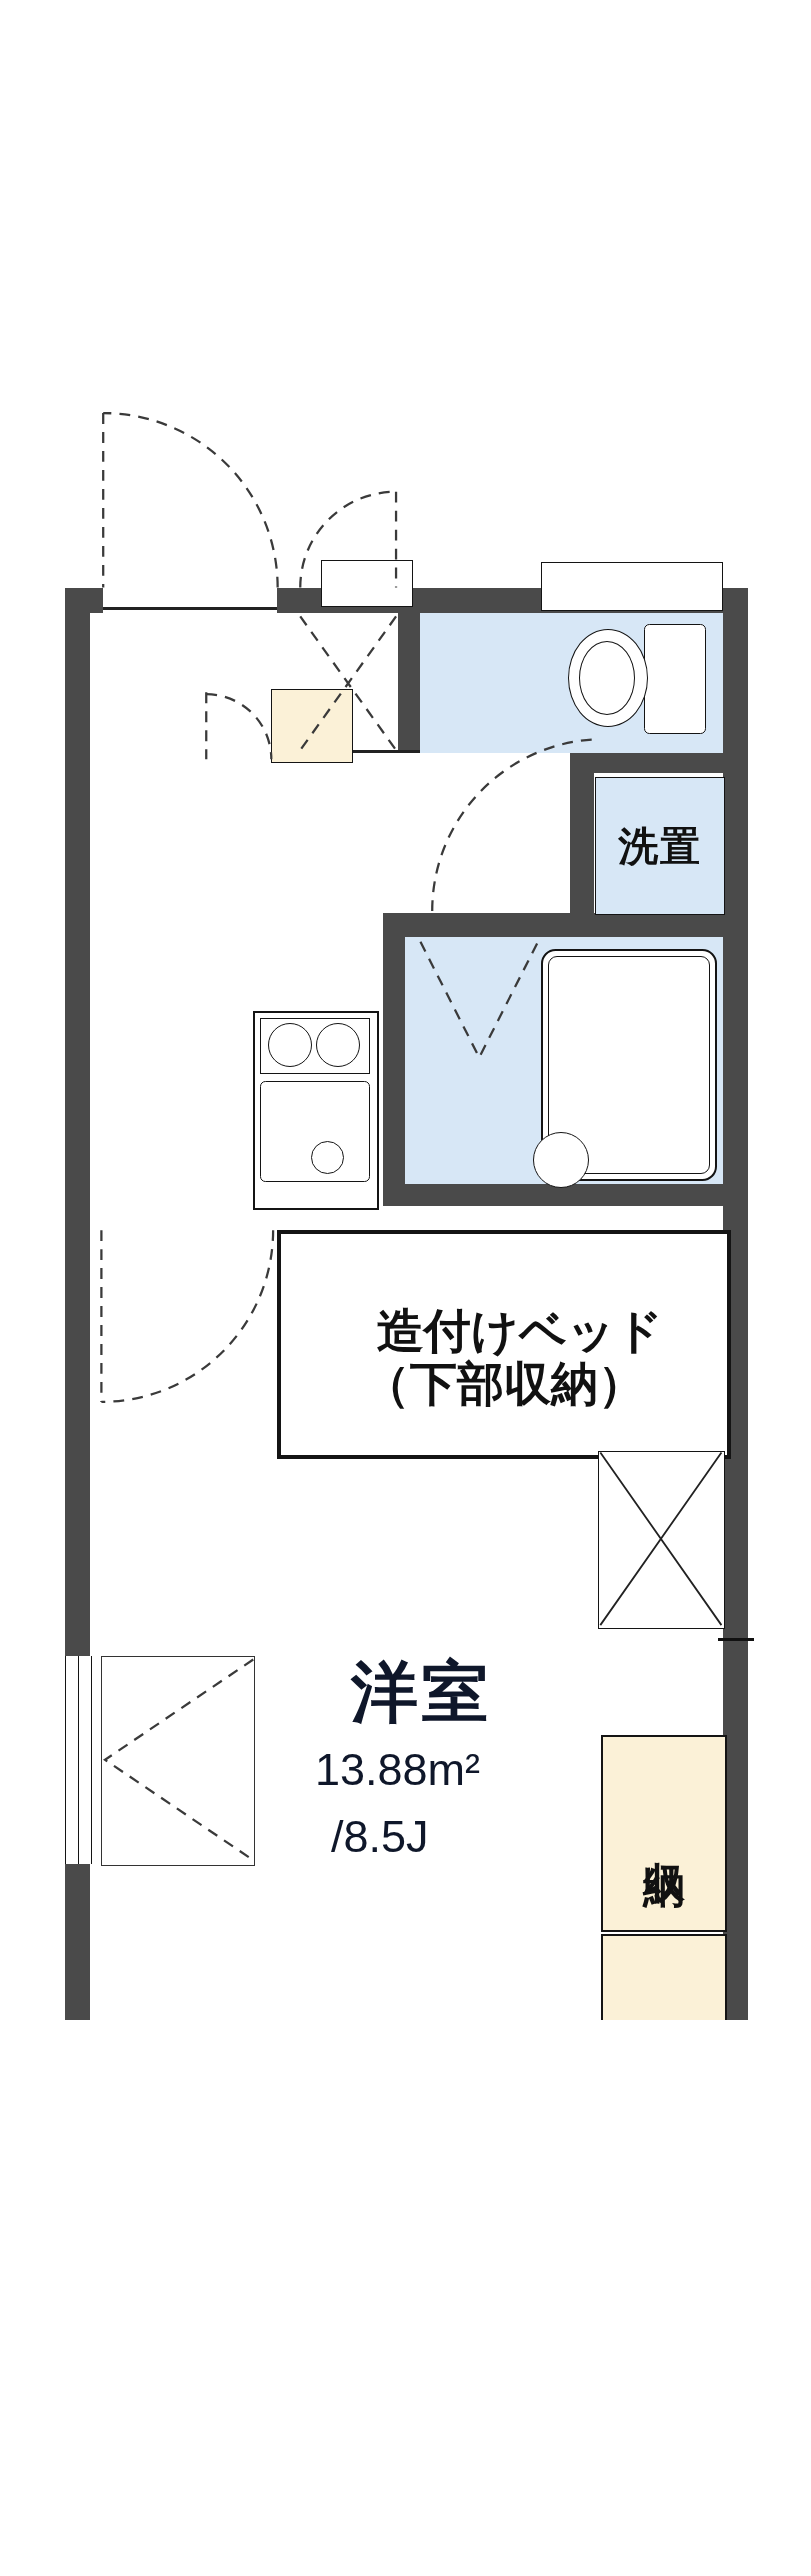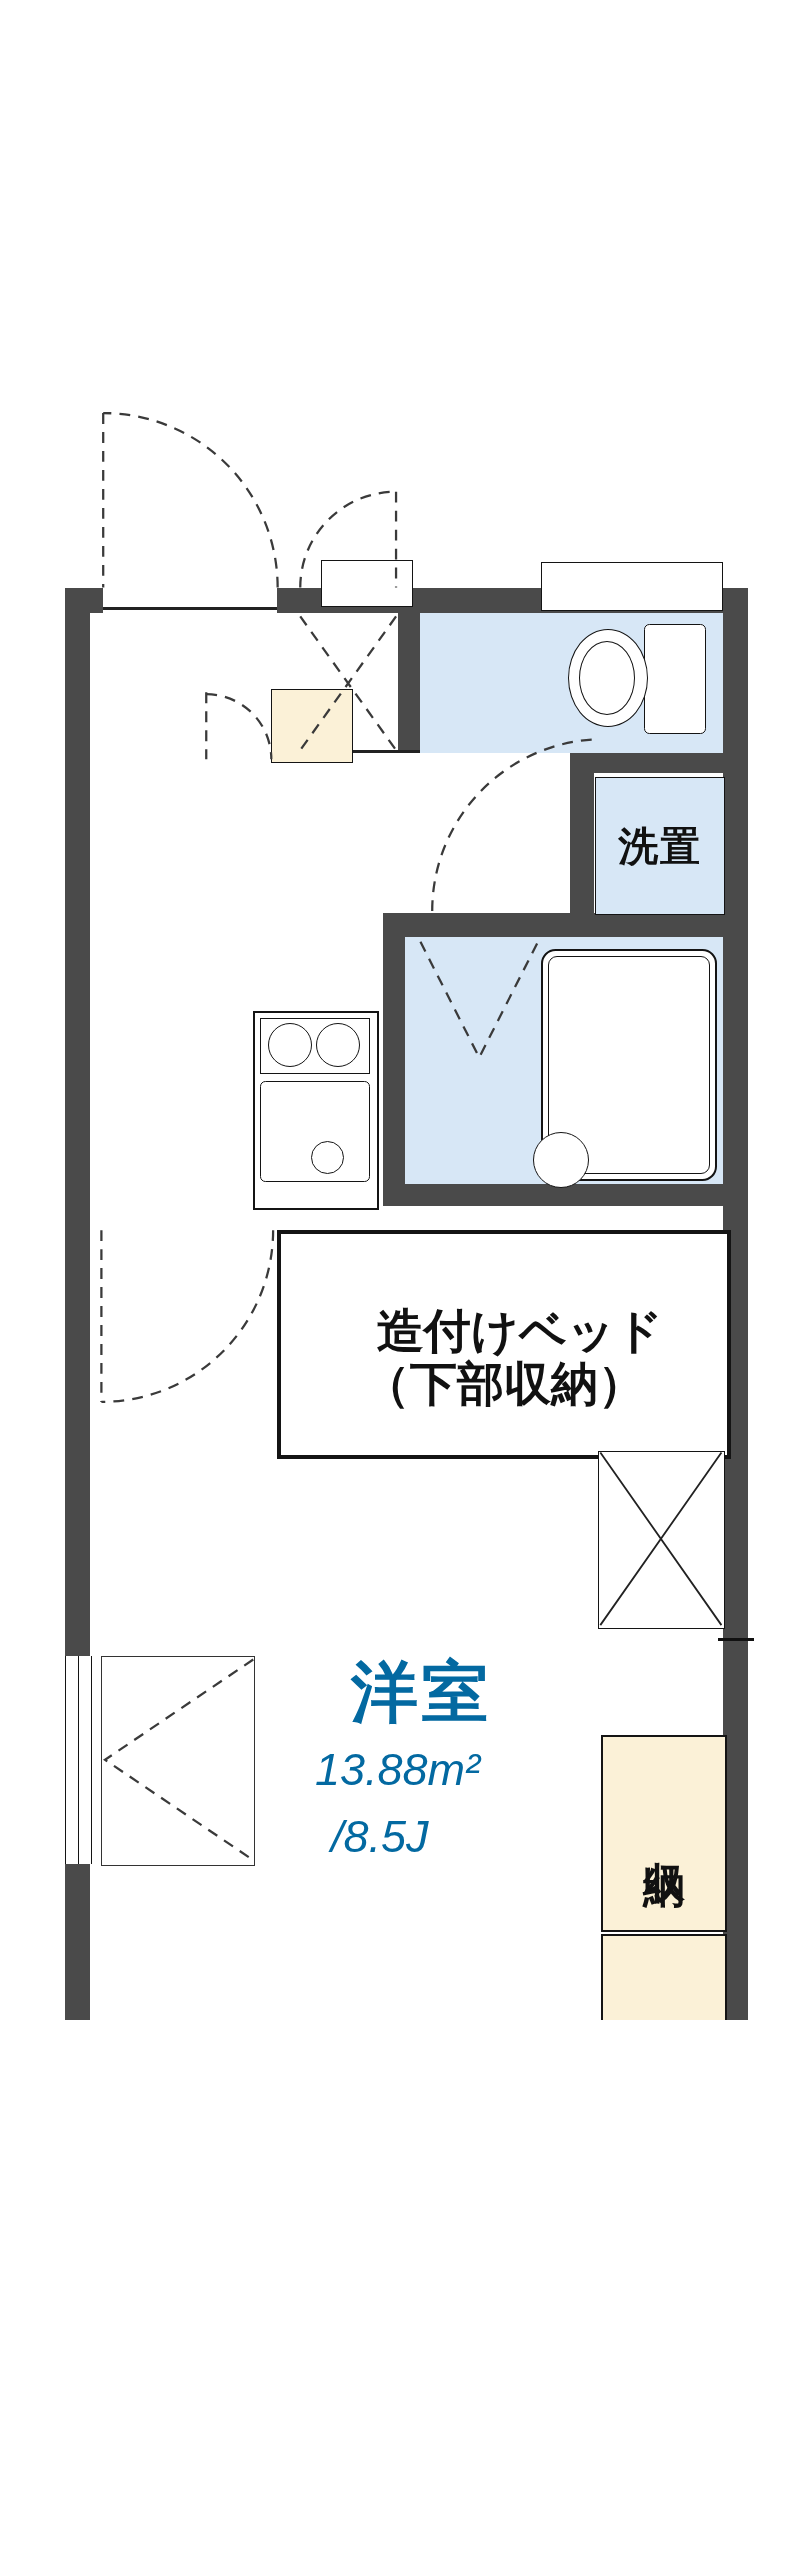--- a/index.html
+++ b/index.html
@@ -10,25 +10,25 @@
   }
   .abs{position:absolute;}
   .wall{position:absolute;background:#4a4a4a;}
   .room-blue{position:absolute;background:#d7e7f6;}
   .cream{position:absolute;background:#fbf1d7;}
   .white-box{position:absolute;background:#ffffff;}
   .b2{border:1.8px solid #141414;}
   .b3{border:2.7px solid #141414;}
   .b5{border:4.5px solid #141414;}
   .round{border-radius:50%;}
-  .lbl{position:absolute;color:#0369a1;white-space:nowrap;text-align:right;}
+  .lbl{position:absolute;color:#0f172a;white-space:nowrap;text-align:right;}
   .lbl-washer{font-size:40px;font-weight:600;letter-spacing:1.8px;}
   .lbl-bed{font-size:47px;font-weight:600;line-height:60px;text-align:center;width:100%;}
   .lbl-room{font-size:67px;font-weight:600;letter-spacing:3.6px;}
-  .lbl-num{font-size:45px;font-weight:500;font-style:italic;}
+  .lbl-num{font-size:45px;font-weight:500;}
   .lbl-storage{
     font-size:42px;font-weight:600;
     writing-mode:vertical-rl;text-orientation:upright;letter-spacing:5.4px;
   }
   .center-flex{display:flex;align-items:center;justify-content:center;}
   svg.overlay{position:absolute;left:0;top:0;pointer-events:none;}
   .thinline{position:absolute;background:#222;}
   .tick{position:absolute;background:#111;}
   .win-h{position:absolute;background:#fff;border-top:1.8px solid #141414;border-bottom:1.8px solid #141414;}
   .win-h .mid{position:absolute;left:0;right:0;top:50%;height:1.8px;margin-top:-0.9px;background:#141414;}

